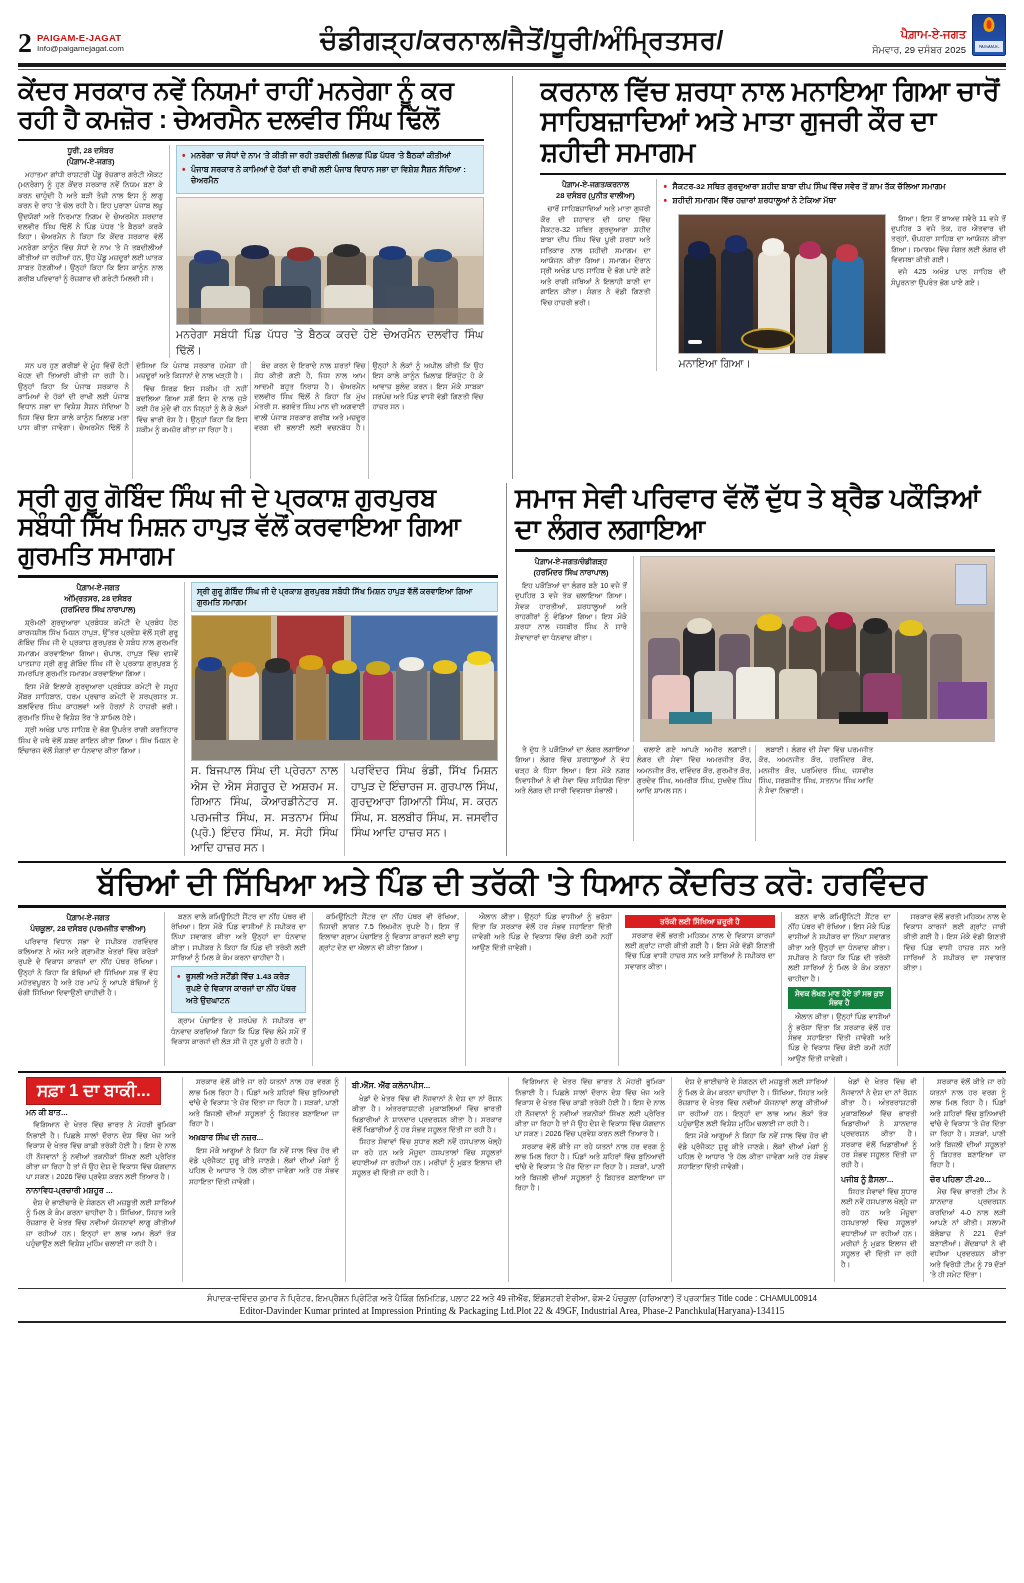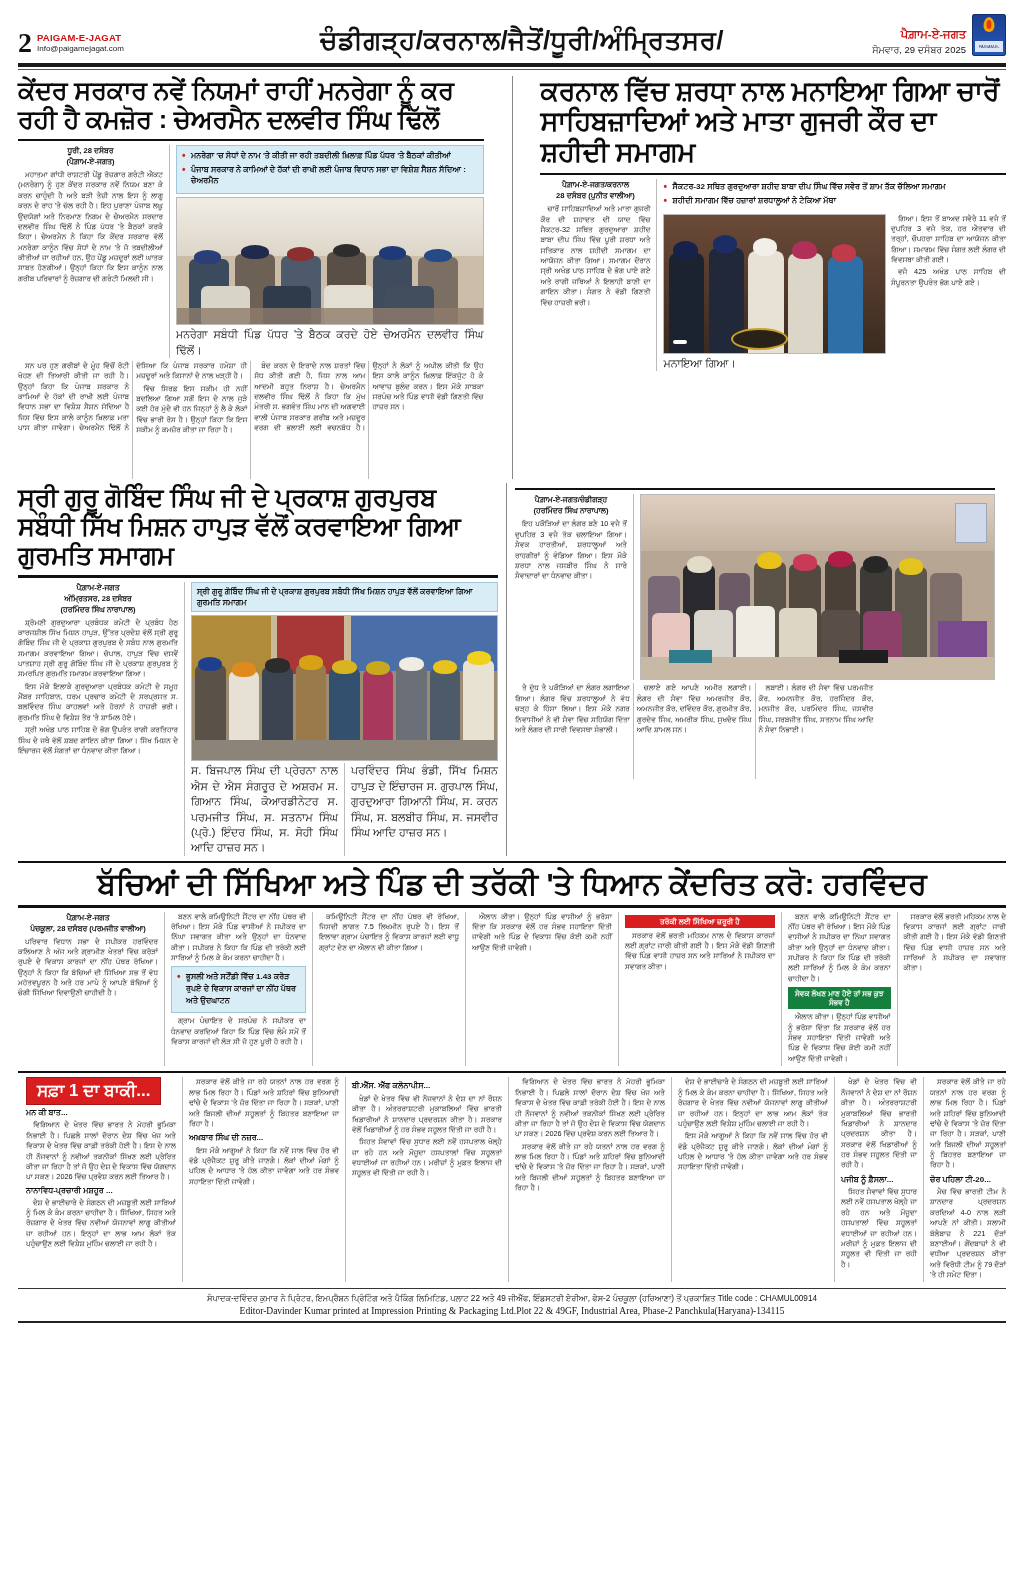--- a/index.html
+++ b/index.html
@@ -202,21 +202,21 @@
         </div>
         <div style="width:1px;background:#bbb;"></div>
         <div style="flex:1;">
           <div class="bulletbox plain">
             <ul>
               <li>ਸੈਕਟਰ-32 ਸਥਿਤ ਗੁਰਦੁਆਰਾ ਸ਼ਹੀਦ ਬਾਬਾ ਦੀਪ ਸਿੰਘ ਵਿੱਚ ਸਵੇਰ ਤੋਂ ਸ਼ਾਮ ਤੱਕ ਚੱਲਿਆ ਸਮਾਗਮ</li>
               <li>ਸ਼ਹੀਦੀ ਸਮਾਗਮ ਵਿੱਚ ਹਜ਼ਾਰਾਂ ਸ਼ਰਧਾਲੂਆਂ ਨੇ ਟੇਕਿਆ ਮੱਥਾ</li>
             </ul>
           </div>
           <div style="display:flex; gap:5px; margin-top:3px;">
-            <div style="flex:1;">
+            <div style="flex:1;margin-left:15px;">
               <div class="photo" style="height:140px;">
                 <div class="sky" style="background:linear-gradient(#7a5a46 0 40%,#4a3226 40% 100%);"></div>
                 <div style="position:absolute;inset:0;background:linear-gradient(#6b4a38,#3a2a20);"></div>
                 <div class="fig" style="left:2%;width:16%;height:72%;background:#1b2330;border-radius:8px 8px 0 0;"></div>
                 <div class="turban" style="left:4%;bottom:68%;width:11%;height:13%;background:#17224a;"></div>
                 <div class="fig" style="left:20%;width:16%;height:76%;background:#20283a;border-radius:8px 8px 0 0;"></div>
                 <div class="turban" style="left:22%;bottom:72%;width:11%;height:13%;background:#1c2d66;"></div>
                 <div class="fig" style="left:38%;width:16%;height:74%;background:#e8e2d6;border-radius:8px 8px 0 0;"></div>
                 <div class="turban" style="left:40%;bottom:70%;width:11%;height:13%;background:#f2efe8;"></div>
                 <div class="fig" style="left:56%;width:16%;height:72%;background:#dcd6c8;border-radius:8px 8px 0 0;"></div>
@@ -289,20 +289,21 @@
             <div style="width:1px;background:#bbb;"></div>
             <div class="caption" style="flex:1;">ਪਰਵਿੰਦਰ ਸਿੰਘ ਭੰਡੀ, ਸਿੱਖ ਮਿਸ਼ਨ ਹਾਪੁੜ ਦੇ ਇੰਚਾਰਜ ਸ. ਗੁਰਪਾਲ ਸਿੰਘ, ਗੁਰਦੁਆਰਾ ਗਿਆਨੀ ਸਿੰਘ, ਸ. ਕਰਨ ਸਿੰਘ, ਸ. ਬਲਬੀਰ ਸਿੰਘ, ਸ. ਜਸਵੀਰ ਸਿੰਘ ਆਦਿ ਹਾਜ਼ਰ ਸਨ।</div>
           </div>
         </div>
       </div>
     </div>
 
     <div class="sep-v"></div>
 
     <div class="col-right">
+      <h1 class="head big">ਸਮਾਜ ਸੇਵੀ ਪਰਿਵਾਰ ਵੱਲੋਂ ਦੁੱਧ ਤੇ ਬ੍ਰੈਡ ਪਕੌੜਿਆਂ ਦਾ ਲੰਗਰ ਲਗਾਇਆ</h1>
       <div class="hr-blk"></div>
       <div style="display:flex; gap:6px;">
         <div style="width:112px;">
           <div class="byline" style="white-space:pre-line;">ਪੈਗ਼ਾਮ-ਏ-ਜਗਤ/ਚੰਡੀਗੜ੍ਹ
 (ਹਰਮਿੰਦਰ ਸਿੰਘ ਨਾਰਾਪਾਲ)</div>
           <div class="body-col" style="margin-top:3px;">
             <p>ਇਹ ਪਕੌੜਿਆਂ ਦਾ ਲੰਗਰ ਬਣੇ 10 ਵਜੇ ਤੋਂ ਦੁਪਹਿਰ 3 ਵਜੇ ਤੱਕ ਚਲਾਇਆ ਗਿਆ। ਸੇਵਕ ਹਾਰਤੀਆਂ, ਸ਼ਰਧਾਲੂਆਂ ਅਤੇ ਰਾਹਗੀਰਾਂ ਨੂੰ ਵੰਡਿਆ ਗਿਆ। ਇਸ ਮੌਕੇ ਸ਼ਰਧਾ ਨਾਲ ਜਸਬੀਰ ਸਿੰਘ ਨੇ ਸਾਰੇ ਸੇਵਾਦਾਰਾਂ ਦਾ ਧੰਨਵਾਦ ਕੀਤਾ।</p>
           </div>
         </div>
         <div style="width:1px;background:#bbb;"></div>

